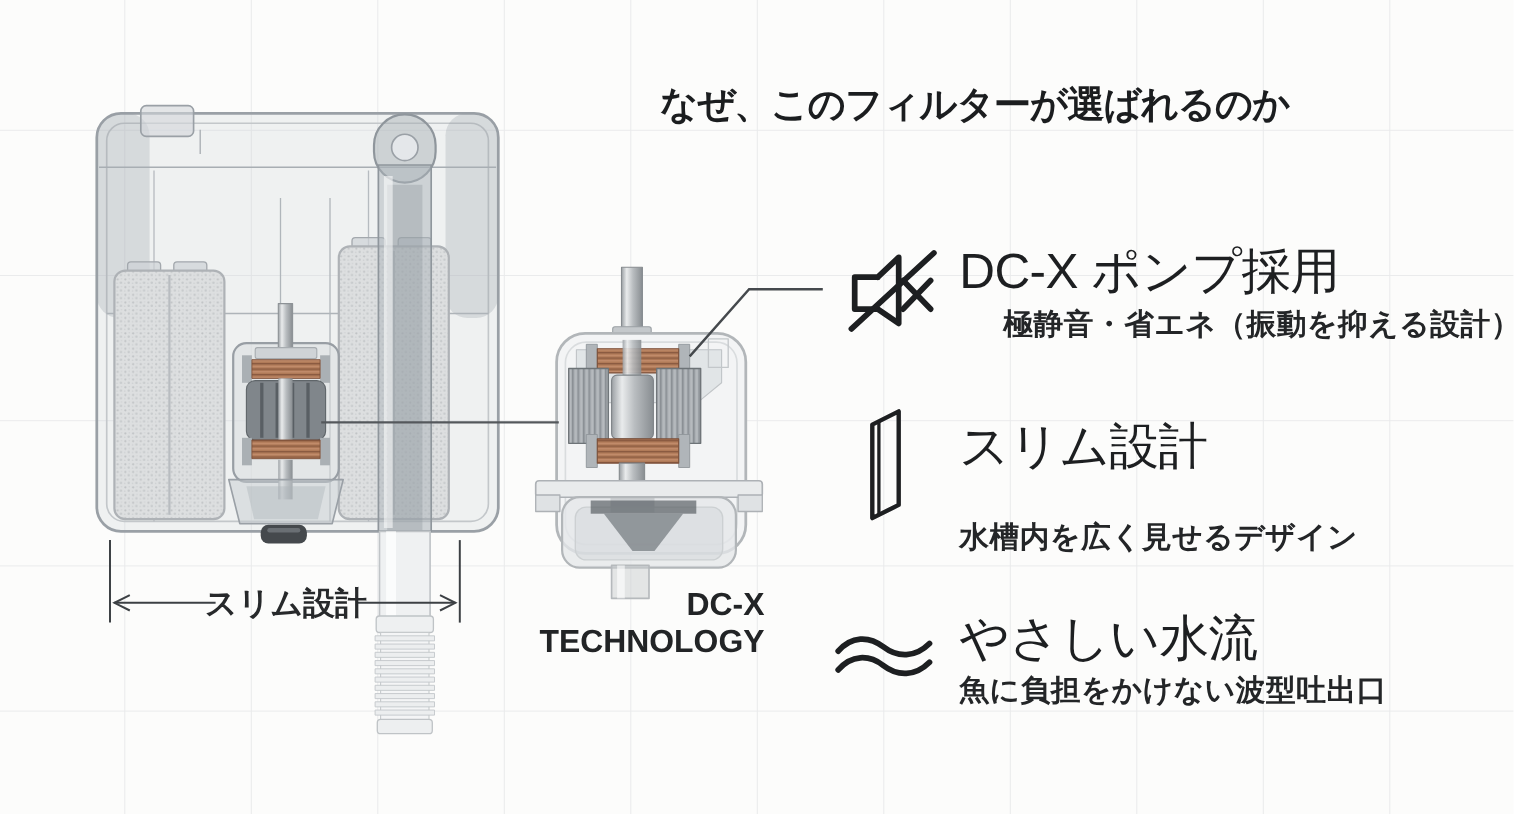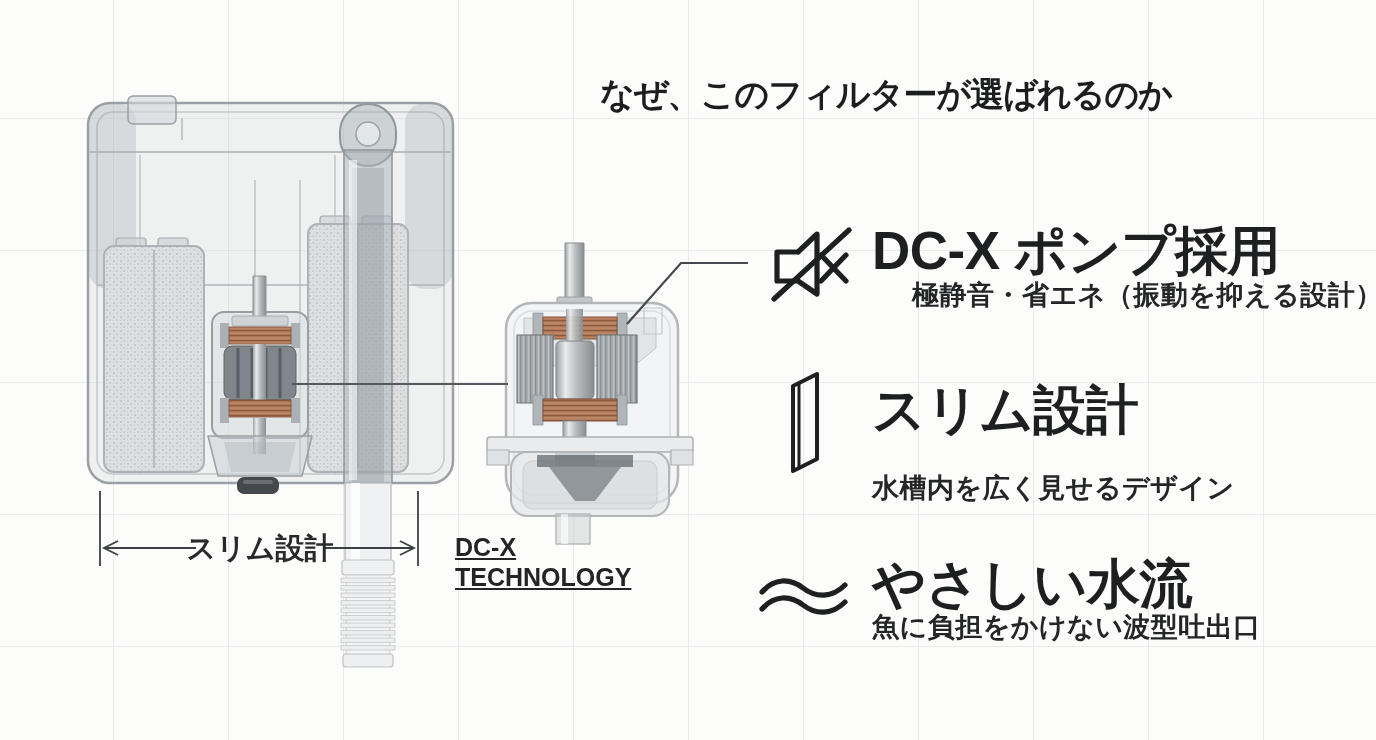--- a/index.html
+++ b/index.html
@@ -11,35 +11,35 @@
       linear-gradient(to right,#e9eaeb 1px,transparent 1px),
       linear-gradient(to bottom,#eaebec 1px,transparent 1px);
     background-size:115px 132px;
     background-position:-2px -14px;
   }
   .abs{position:absolute;}
   .title{
     left:564px;top:72px;width:800px;
     font-size:34px;font-weight:800;color:#1b1d1f;letter-spacing:-1px;white-space:nowrap;margin-left:36px;
   }
-  .fhead{font-size:53px;font-weight:700;color:#1d1f21;letter-spacing:-0.5px;white-space:nowrap;line-height:1.05;}
+  .fhead{font-size:45px;font-weight:400;color:#1d1f21;letter-spacing:-0.5px;white-space:nowrap;line-height:1.05;}
   .fsub{font-size:27px;font-weight:600;color:#232527;white-space:nowrap;letter-spacing:0.5px;}
   .f1h{left:872px;top:223px;}
   .f1s{left:912px;top:277px;}
   .f2h{left:872px;top:382px;}
   .f2s{left:872px;top:434px;margin-top:36px;}
   .f3h{left:872px;top:556px;}
   .f3s{left:872px;top:609px;}
   .slimlabel{
     left:150px;top:529px;width:220px;text-align:center;
     font-size:29px;font-weight:600;color:#27292b;white-space:nowrap;
   }
   .techcap{
-    left:455px;top:533px;width:240px;text-align:left;
-    font-size:25px;font-weight:600;color:#222426;line-height:1.18;text-decoration:underline;
+    left:455px;top:533px;width:240px;text-align:right;
+    font-size:29px;font-weight:600;color:#222426;line-height:1.18;
   }
   svg{display:block;}
 </style>
 </head>
 <body>
 
 <div id="stage">
 
   <svg class="abs" style="left:0;top:0" width="1376" height="740" viewBox="0 0 1376 740">
     <defs>

